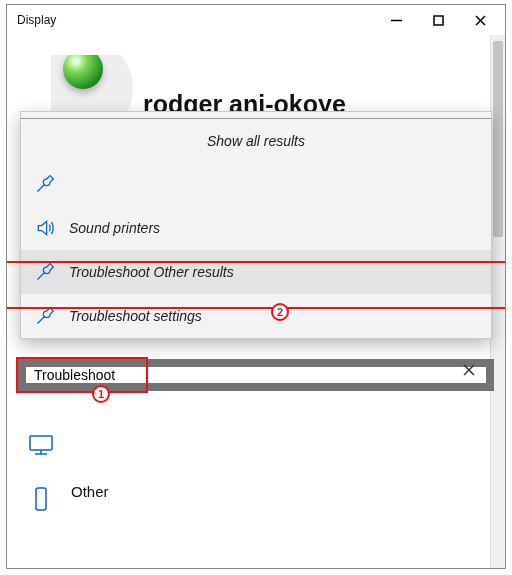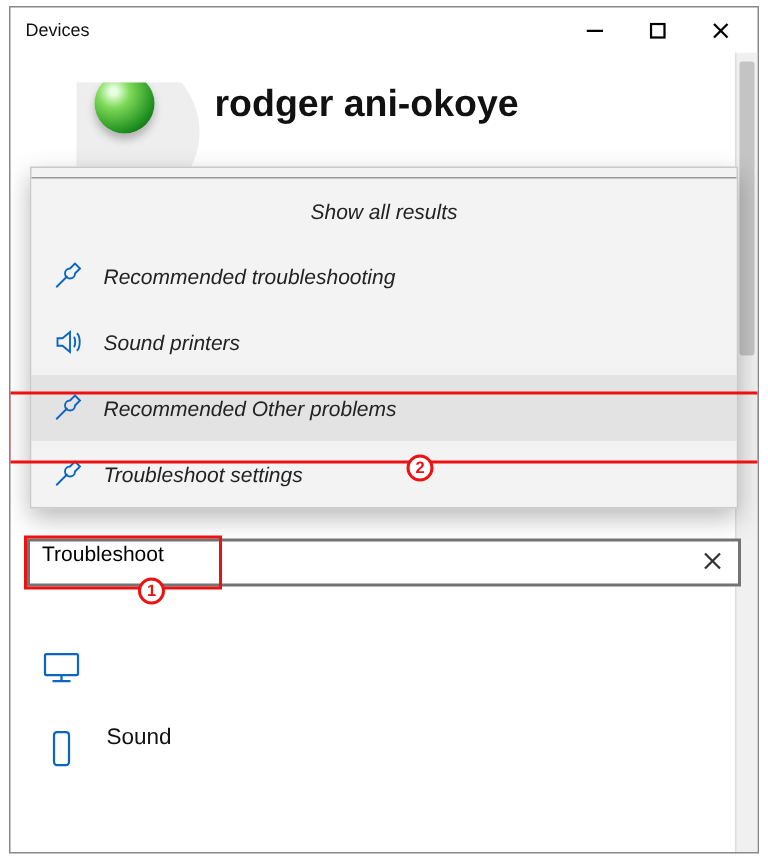--- a/index.html
+++ b/index.html
@@ -35,21 +35,21 @@
   .winbtn svg { width: 11px; height: 11px; }
   .content {
     position: relative;
     height: calc(100% - 30px);
     padding: 0 14px;
     overflow: hidden;
   }
   .profile-row {
     position: absolute;
     top: 20px; left: 44px; right: 14px;
-    display: flex; align-items: flex-start; gap: 28px;
+    display: flex; align-items: flex-end; gap: 28px;
     overflow: hidden;
   }
   .avatar {
     width: 64px; height: 64px;
     position: relative;
     flex-shrink: 0;
   }
   .avatar-bg {
     width: 102px; height: 102px;
     border-radius: 50%;
@@ -128,23 +128,23 @@
     color: #e11;
     z-index: 9;
     pointer-events: none;
   }
   .badge-2 { left: 264px; top: 268px; }
   
   .searchbar {
     position: absolute;
     left: 11px; right: 11px; top: 324px;
     height: 32px;
-    border: 2px solid #737373;
+    border: 8px solid #737373;
     background: #fff;
-    display: flex; align-items: flex-start;
+    display: flex; align-items: flex-end;
     padding: 0 4px;
     z-index: 6;
   }
   .searchbar input {
     flex: 1; border: none; outline: none;
     font-size: 14px; color: #000;
     font-family: inherit;
     padding: 0 4px;
     background: transparent;
   }
@@ -202,21 +202,21 @@
   }
   .stroke-thin { stroke: currentColor; stroke-width: 1.5; fill: none; }
   .stroke-blue { stroke: #0a66c2; }
 </style>
 </head>
 <body>
 
 <div class="window">
 
   <div class="titlebar">
-    <span class="title">Devices</span>
+    <span class="title">Display</span>
     <div class="winbtn">
       <svg viewBox="0 0 11 11">
           <line x1="0" y1="5.5" x2="11" y2="5.5" class="stroke-thin" style="stroke:#000"></line>
         </svg>
     </div>
     <div class="winbtn">
       <svg viewBox="0 0 11 11">
           <rect x="1" y="1" width="9" height="9" class="stroke-thin" style="stroke:#000"></rect>
         </svg>
     </div>
@@ -242,40 +242,39 @@
       <div class="dropdown-header">
         <span>Show all results</span>
       </div>
 
       <div class="result">
         <span class="icon-slot">
           <svg viewBox="0 0 24 24">
               <path d="M14 6 a4 4 0 1 0 4 4 L22 6 L18 2 Z M12 12 L3 21" class="stroke-thin stroke-blue"></path>
             </svg>
         </span>
-        <span>Recommended troubleshooting</span>
       </div>
 
       <div class="result">
         <span class="icon-slot sound-icon">
           <svg viewBox="0 0 24 24">
               <path d="M4 9v6h4l6 5V4L8 9H4z M17 8c1.5 1 1.5 7 0 8 M19.5 5c3 2.5 3 11.5 0 14" class="stroke-thin stroke-blue"></path>
             </svg>
         </span>
         <span>Sound printers</span>
       </div>
 
 
       <div class="result highlight">
         <span class="icon-slot">
           <svg viewBox="0 0 24 24">
               <path d="M14 6 a4 4 0 1 0 4 4 L22 6 L18 2 Z M12 12 L3 21" class="stroke-thin stroke-blue"></path>
             </svg>
         </span>
-        <span>Recommended Other problems</span>
+        <span>Troubleshoot Other results</span>
       </div>
 
       <div class="result">
         <span class="icon-slot">
           <svg viewBox="0 0 24 24">
               <path d="M14 6 a4 4 0 1 0 4 4 L22 6 L18 2 Z M12 12 L3 21" class="stroke-thin stroke-blue"></path>
             </svg>
         </span>
         <span>Troubleshoot settings</span>
       </div>
@@ -309,21 +308,21 @@
       </div>
 
 
       <div class="cat">
         <div class="cat-icon">
           <svg viewBox="0 0 26 26">
               <rect x="8" y="2" width="10" height="22" rx="2" class="stroke-thin stroke-blue"></rect>
             </svg>
         </div>
         <div class="cat-text">
-          <div class="cat-title">Sound</div>
+          <div class="cat-title">Other</div>
           <div class="cat-sub"></div>
         </div>
       </div>
 
     </div>
 
     <div class="vscroll">
       <div class="vscroll-thumb"></div>
     </div>
 

